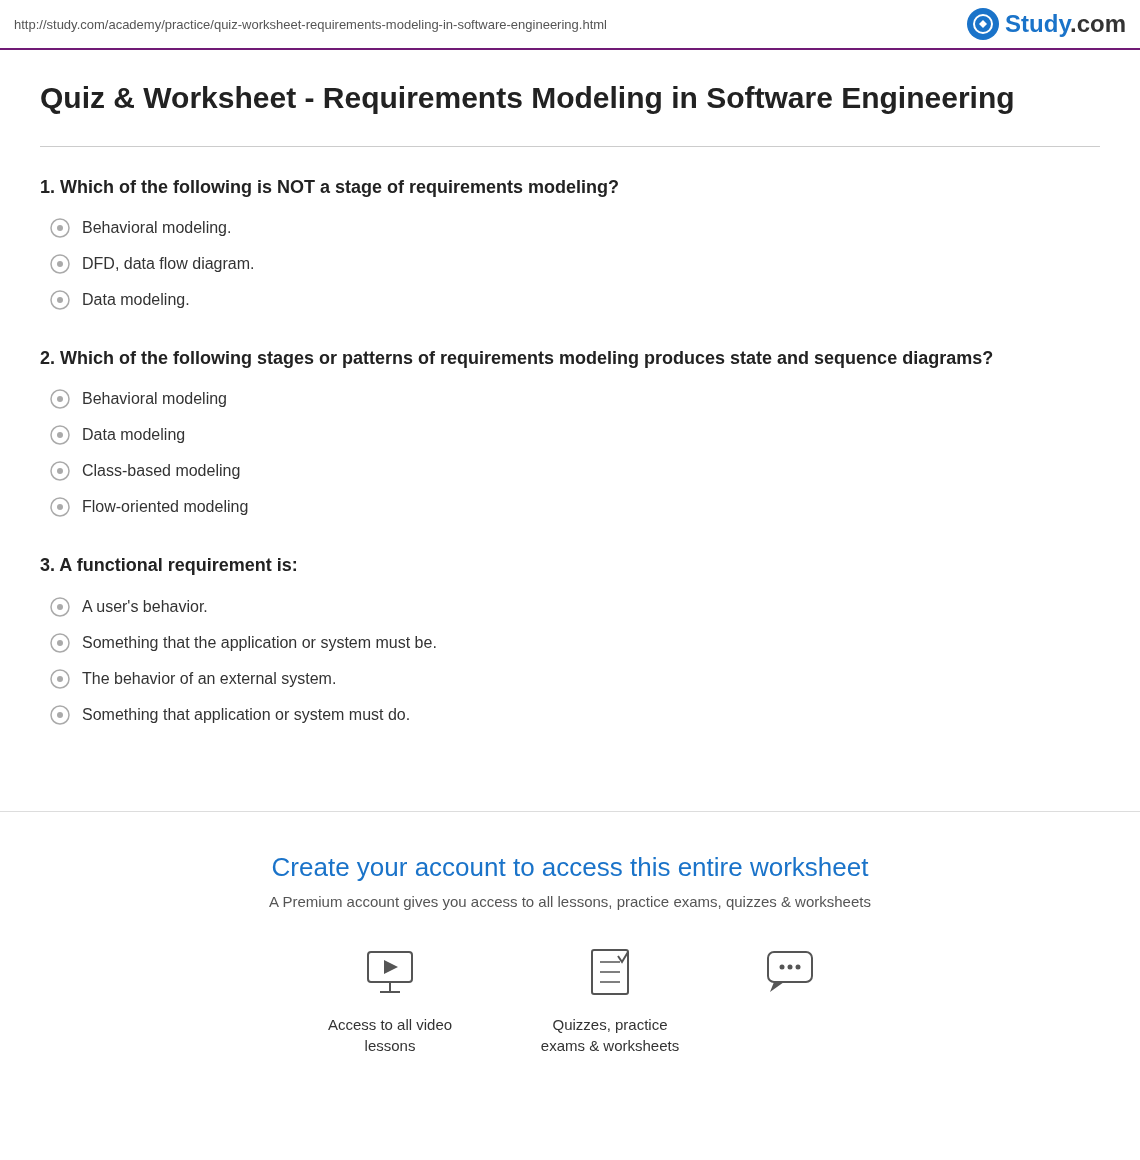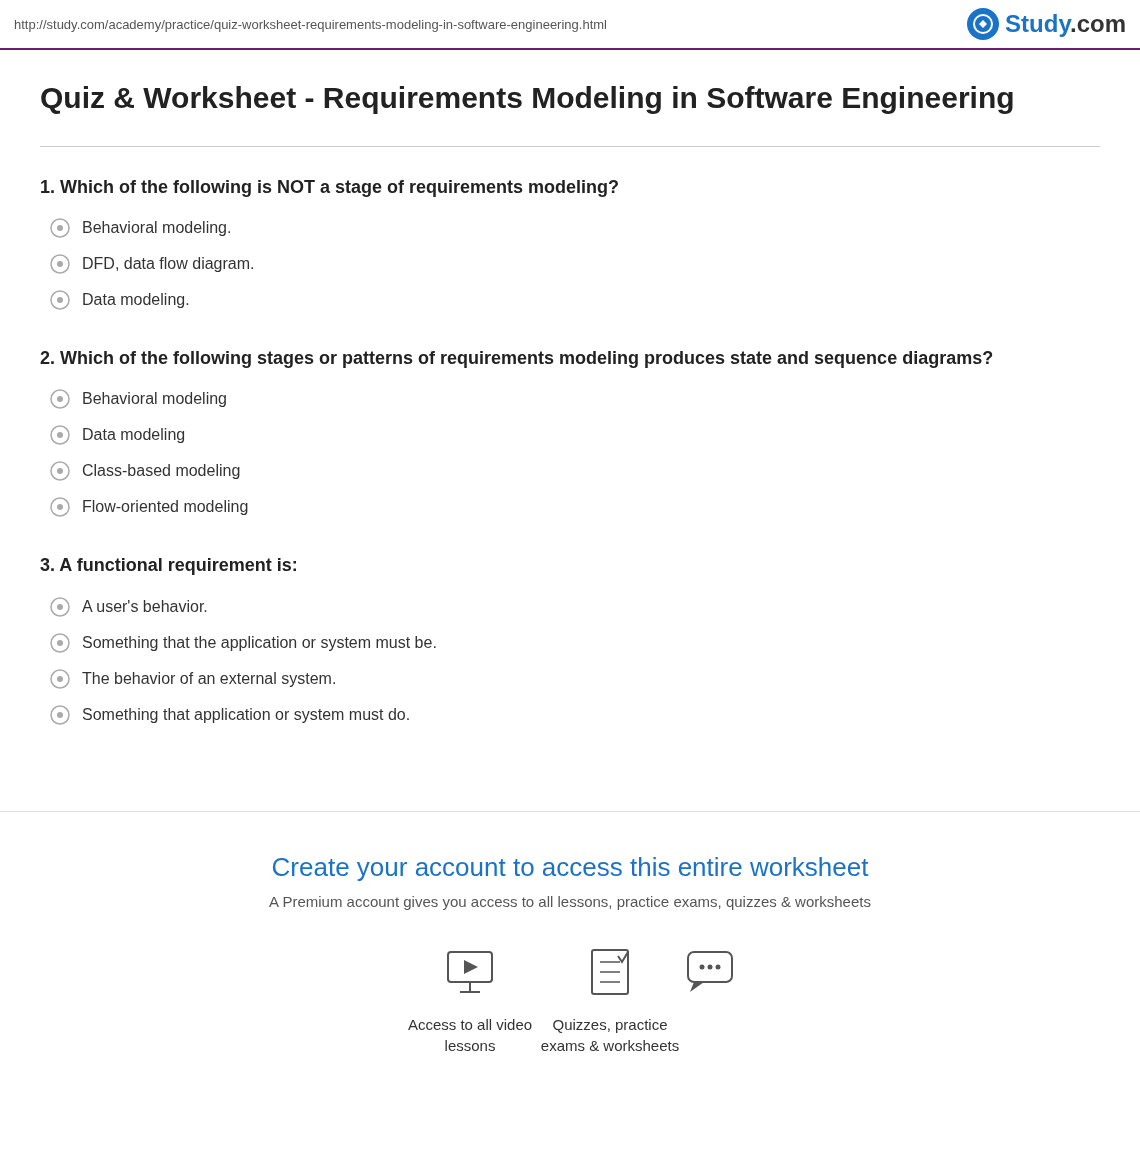--- a/index.html
+++ b/index.html
@@ -100,20 +100,21 @@
       font-weight: normal;
     }
     .cta-subtitle {
       font-size: 15px;
       color: #555;
       margin-bottom: 32px;
     }
     .features-row {
       display: flex;
       justify-content: center;
+      gap: 80px;
       margin-bottom: 40px;
     }
     .feature-item {
       display: flex;
       flex-direction: column;
       align-items: center;
       gap: 12px;
       max-width: 140px;
     }
     .feature-icon {

